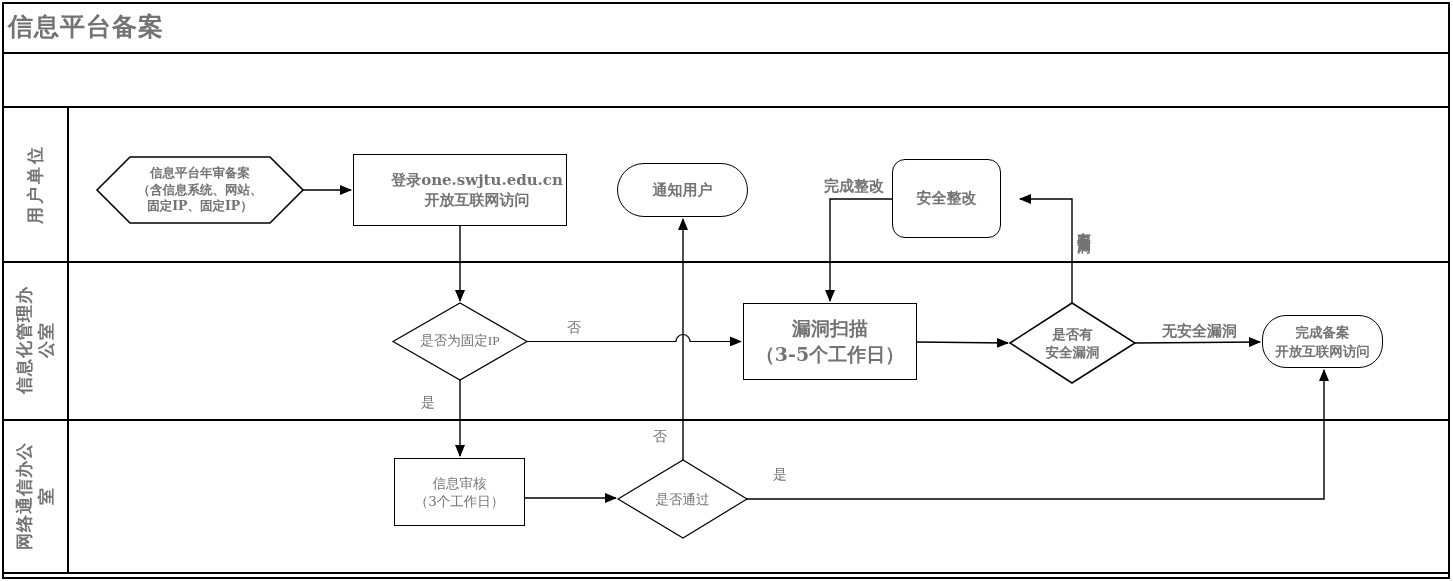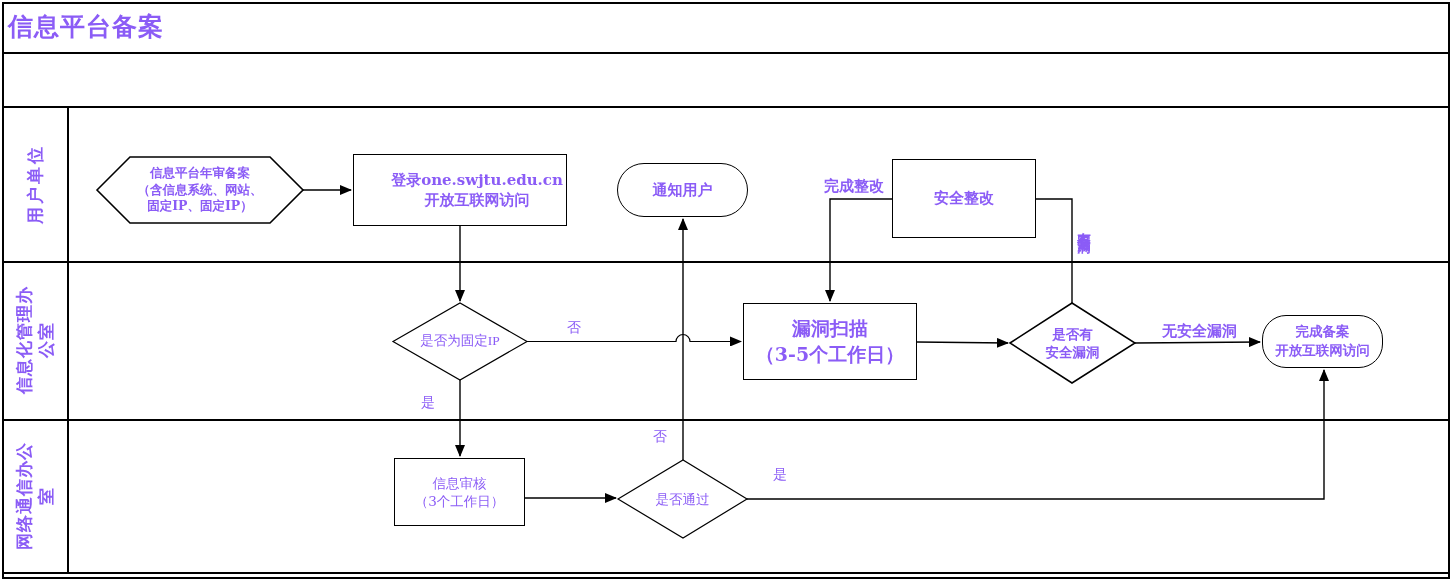--- a/index.html
+++ b/index.html
@@ -1,39 +1,39 @@
 <!DOCTYPE html>
 <html><head>
 <meta charset="utf-8">
 <style>
   html,body{margin:0;padding:0;background:#ffffff;}
   #canvas{
     position:relative;width:1453px;height:581px;background:#fff;overflow:hidden;
-    font-family:"DejaVu Serif","Liberation Serif",serif;color:#8b5cf6;
+    font-family:"DejaVu Serif","Liberation Serif",serif;color:#737373;
   }
   .border-frame{position:absolute;left:2px;top:2px;right:3px;bottom:2px;border:2px solid #000;}
   .hline{position:absolute;left:4px;right:5px;height:2px;background:#000;}
   .vline{position:absolute;width:2px;background:#000;}
   #title{
     position:absolute;left:8px;top:10px;
     font-family:"Liberation Sans","DejaVu Sans",sans-serif;
     font-weight:bold;font-size:25px;letter-spacing:1px;
   }
   .lane-label{
     position:absolute;display:flex;align-items:center;justify-content:center;
     transform:rotate(-90deg);font-weight:bold;font-size:17px;line-height:1.3;
     letter-spacing:3px;text-align:center;white-space:pre-line;
   }
   svg.overlay{position:absolute;left:0;top:0;z-index:1;}
   .node{
     position:absolute;z-index:2;display:flex;flex-direction:column;align-items:center;justify-content:center;
     text-align:center;font-weight:bold;background:#fff;box-sizing:border-box;line-height:1.35;
   }
   .rect{border:1.6px solid #000;}
-  .stadium{border:1.4px solid #000;font-family:Liberation Serif, serif;}
+  .stadium{border:1.4px solid #000;}
   .ghost{background:transparent;border:none;}
   .edge-label{position:absolute;z-index:3;white-space:nowrap;}
   .bold{font-weight:bold;}
   .reg{font-weight:normal;}
   .vertical-label{
     position:absolute;z-index:3;writing-mode:vertical-rl;text-orientation:upright;
     font-weight:bold;font-size:13.5px;letter-spacing:2px;line-height:1;
   }
 </style>
 </head>
@@ -86,21 +86,21 @@
     <div>信息平台年审备案</div>
     <div>（含信息系统、网站、</div>
     <div>固定IP、固定IP）</div>
   </div>
 
   <div class="node rect" style="left:353px;top:154px;width:214px;height:72px;font-size:15px;padding-left:34px;">
     <div>登录one.swjtu.edu.cn</div>
     <div>开放互联网访问</div>
   </div>
 
-  <div class="node rect" style="left:892px;top:159px;width:144px;height:79px;font-size:15px;">
+  <div class="node rect" style="left:892px;top:159px;width:109px;height:79px;font-size:15px;border-radius:13px;">
     <div>安全整改</div>
   </div>
 
   <div class="node rect" style="left:743px;top:303px;width:174px;height:77px;font-size:19px;">
     <div>漏洞扫描</div>
     <div>（3-5个工作日）</div>
   </div>
 
   <div class="node rect reg" style="left:394px;top:458px;width:131px;height:68px;font-size:13.5px;">
     <div>信息审核</div>

